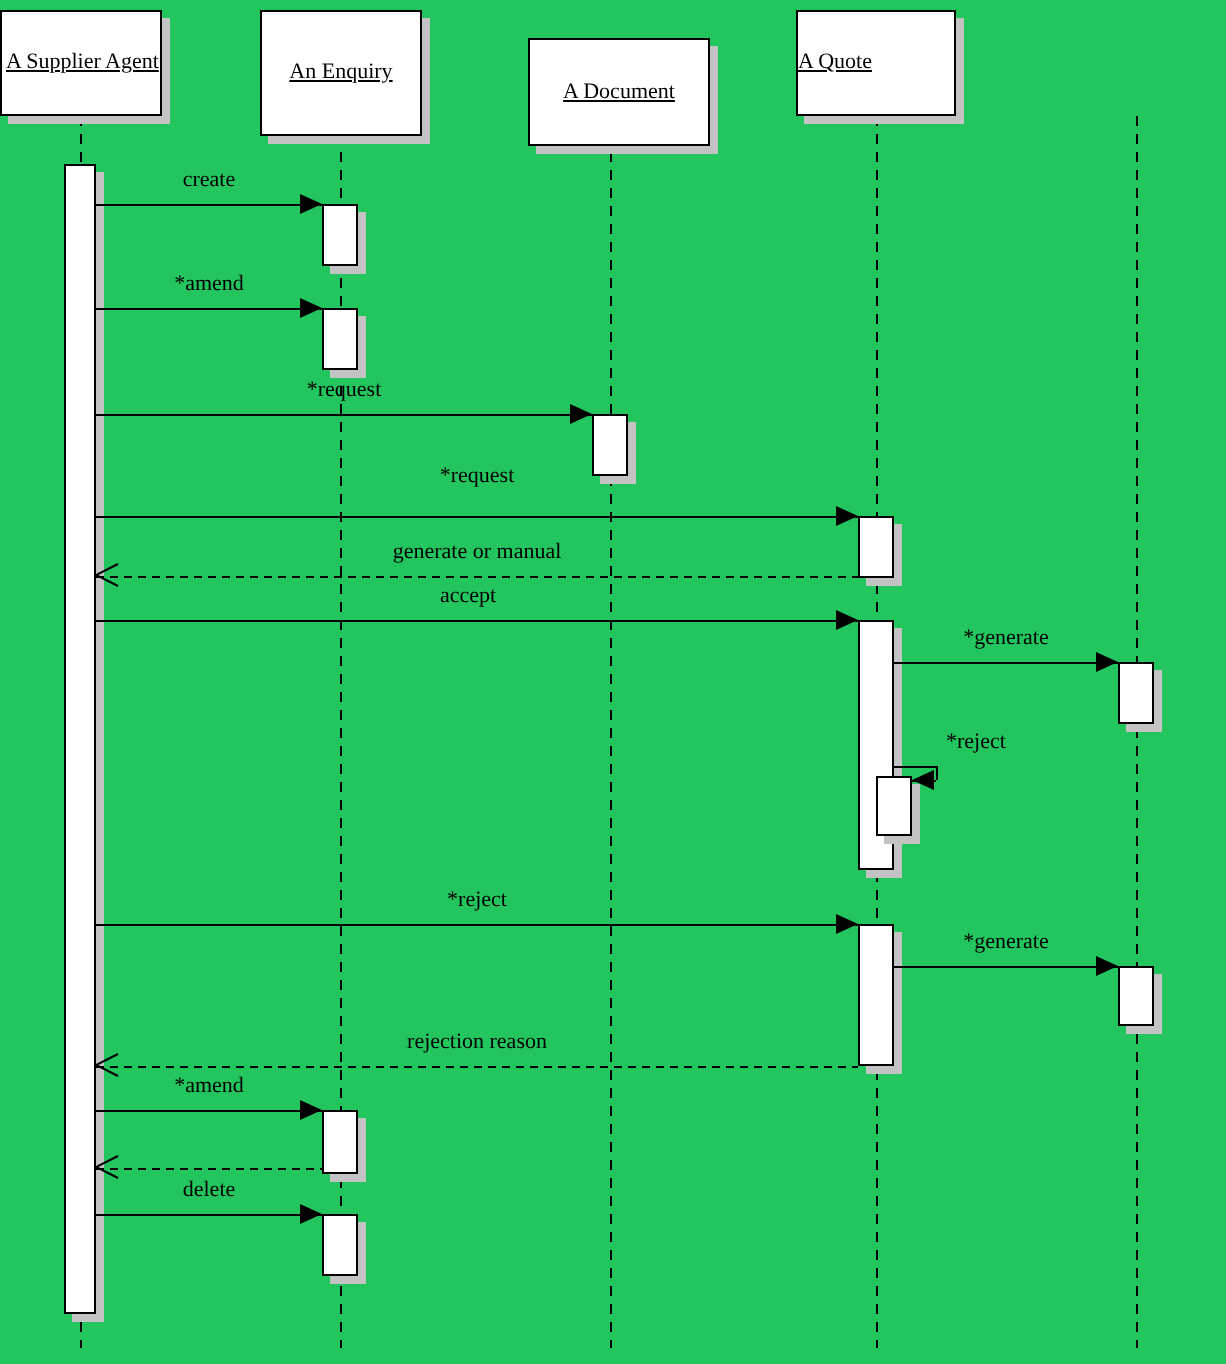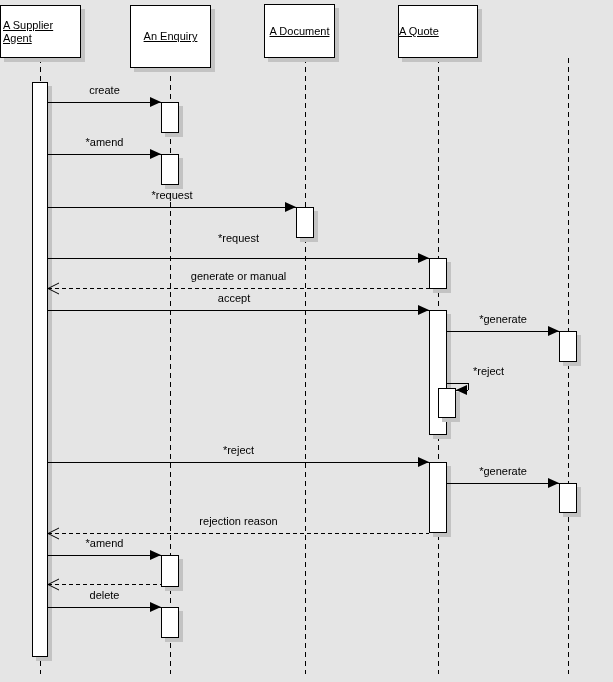--- a/index.html
+++ b/index.html
@@ -1,18 +1,18 @@
 <!DOCTYPE html>
 <html><head>
 <meta charset="utf-8">
 <style>
   html,body{margin:0;padding:0;background:#ffffff;}
   .canvas{
-    position:relative;width:613px;height:682px;background:#e5e5e5;
-    font-family:Liberation Sans, sans-serif;overflow:hidden;
+    position:relative;width:613px;height:682px;background:#22c55e;
+    font-family:Liberation Serif, serif;overflow:hidden;
   }
   .head-box{
     position:absolute;background:#ffffff;border:1px solid #000;
     box-shadow:4px 4px 0 #c3c3c3;box-sizing:border-box;
     display:flex;align-items:center;
   }
   .head-label{
     display:block;width:100%;font-size:11px;line-height:13px;color:#000;
     text-decoration:underline;
   }
@@ -51,21 +51,21 @@
     <div class="lifeline" style="left: 170px; top: 58px; width: 1px; height: 616px;"></div>
     <div class="lifeline" style="left: 305px; top: 58px; width: 1px; height: 616px;"></div>
     <div class="lifeline" style="left: 438px; top: 58px; width: 1px; height: 616px;"></div>
     <div class="lifeline" style="left: 568px; top: 58px; width: 1px; height: 616px;"></div>
     <div class="head-box" style="left: 0px; top: 5px; width: 81px; height: 53px;">
       <span class="head-label" style="text-align: left; padding-left: 2px;">A Supplier Agent</span>
     </div>
     <div class="head-box" style="left: 130px; top: 5px; width: 81px; height: 63px;">
       <span class="head-label" style="text-align: center;">An Enquiry</span>
     </div>
-    <div class="head-box" style="left: 264px; top: 4px; width: 71px; height: 54px;">
+    <div class="head-box" style="left: 264px; top: 19px; width: 91px; height: 54px;">
       <span class="head-label" style="text-align: center;">A Document</span>
     </div>
     <div class="head-box" style="left: 398px; top: 5px; width: 80px; height: 53px;">
       <span class="head-label" style="text-align: left;">A Quote</span>
     </div>
     <div class="activation" style="left: 32px; top: 82px; width: 16px; height: 575px;"></div>
     <div class="activation" style="left: 161px; top: 102px; width: 18px; height: 31px;"></div>
     <div class="activation" style="left: 161px; top: 154px; width: 18px; height: 31px;"></div>
     <div class="activation" style="left: 296px; top: 207px; width: 18px; height: 31px;"></div>
     <div class="activation" style="left: 429px; top: 258px; width: 18px; height: 31px;"></div>

